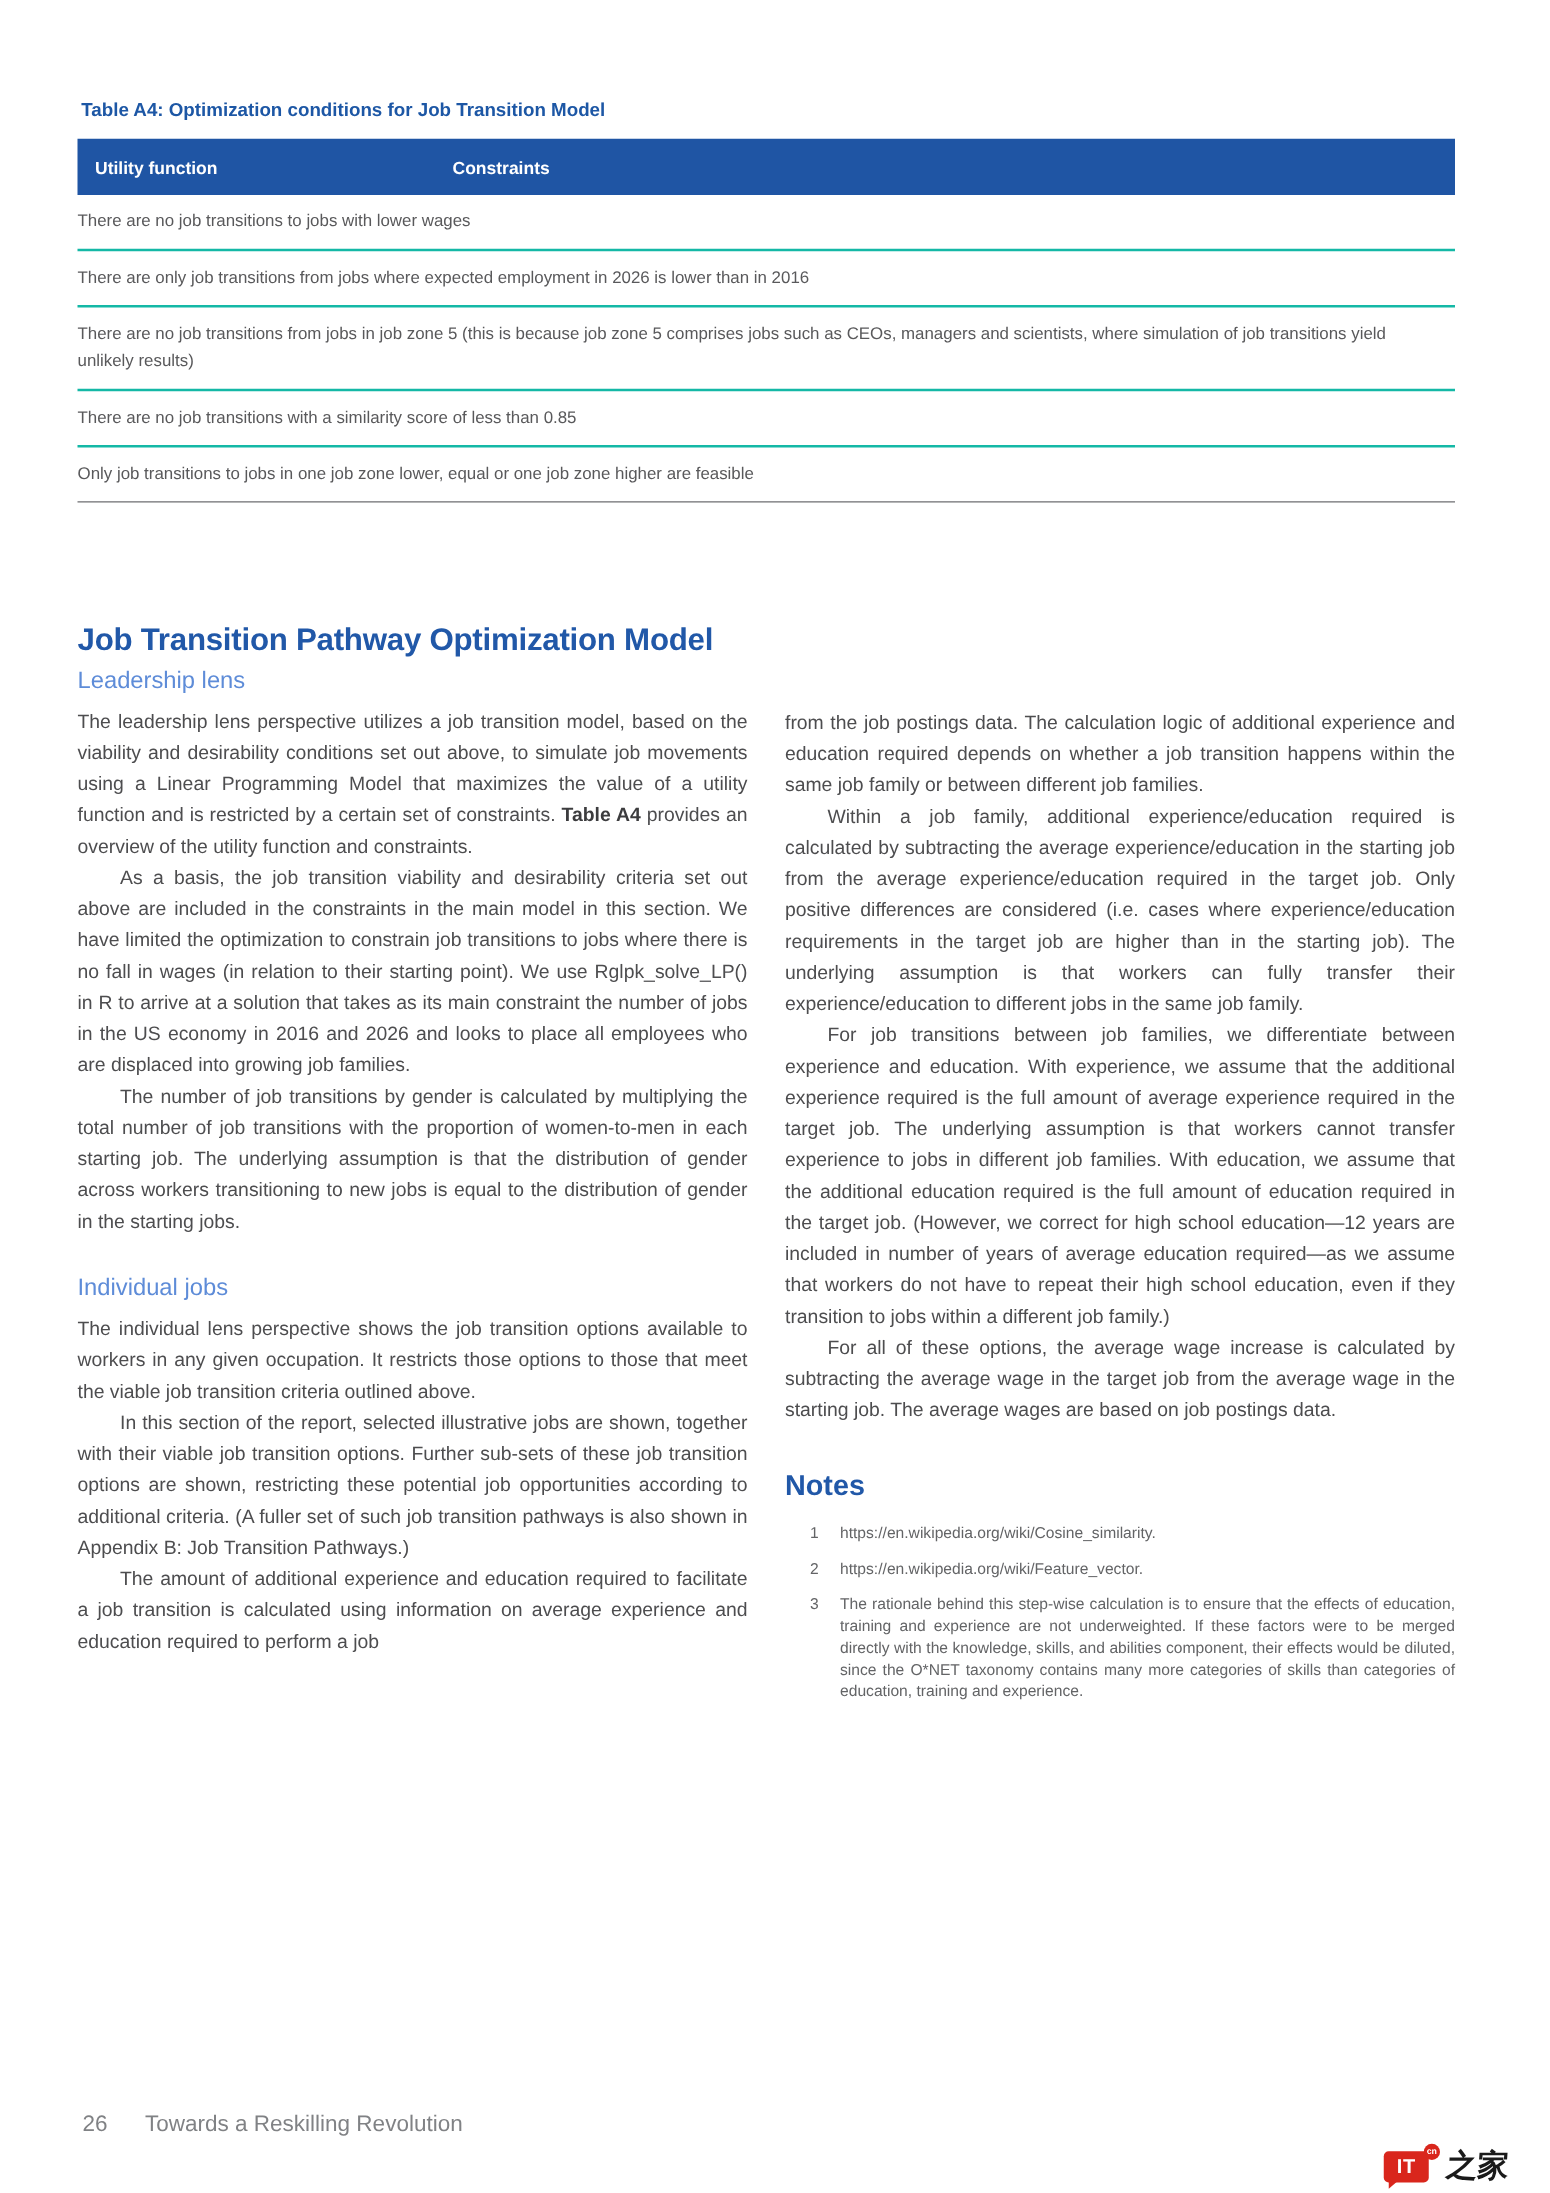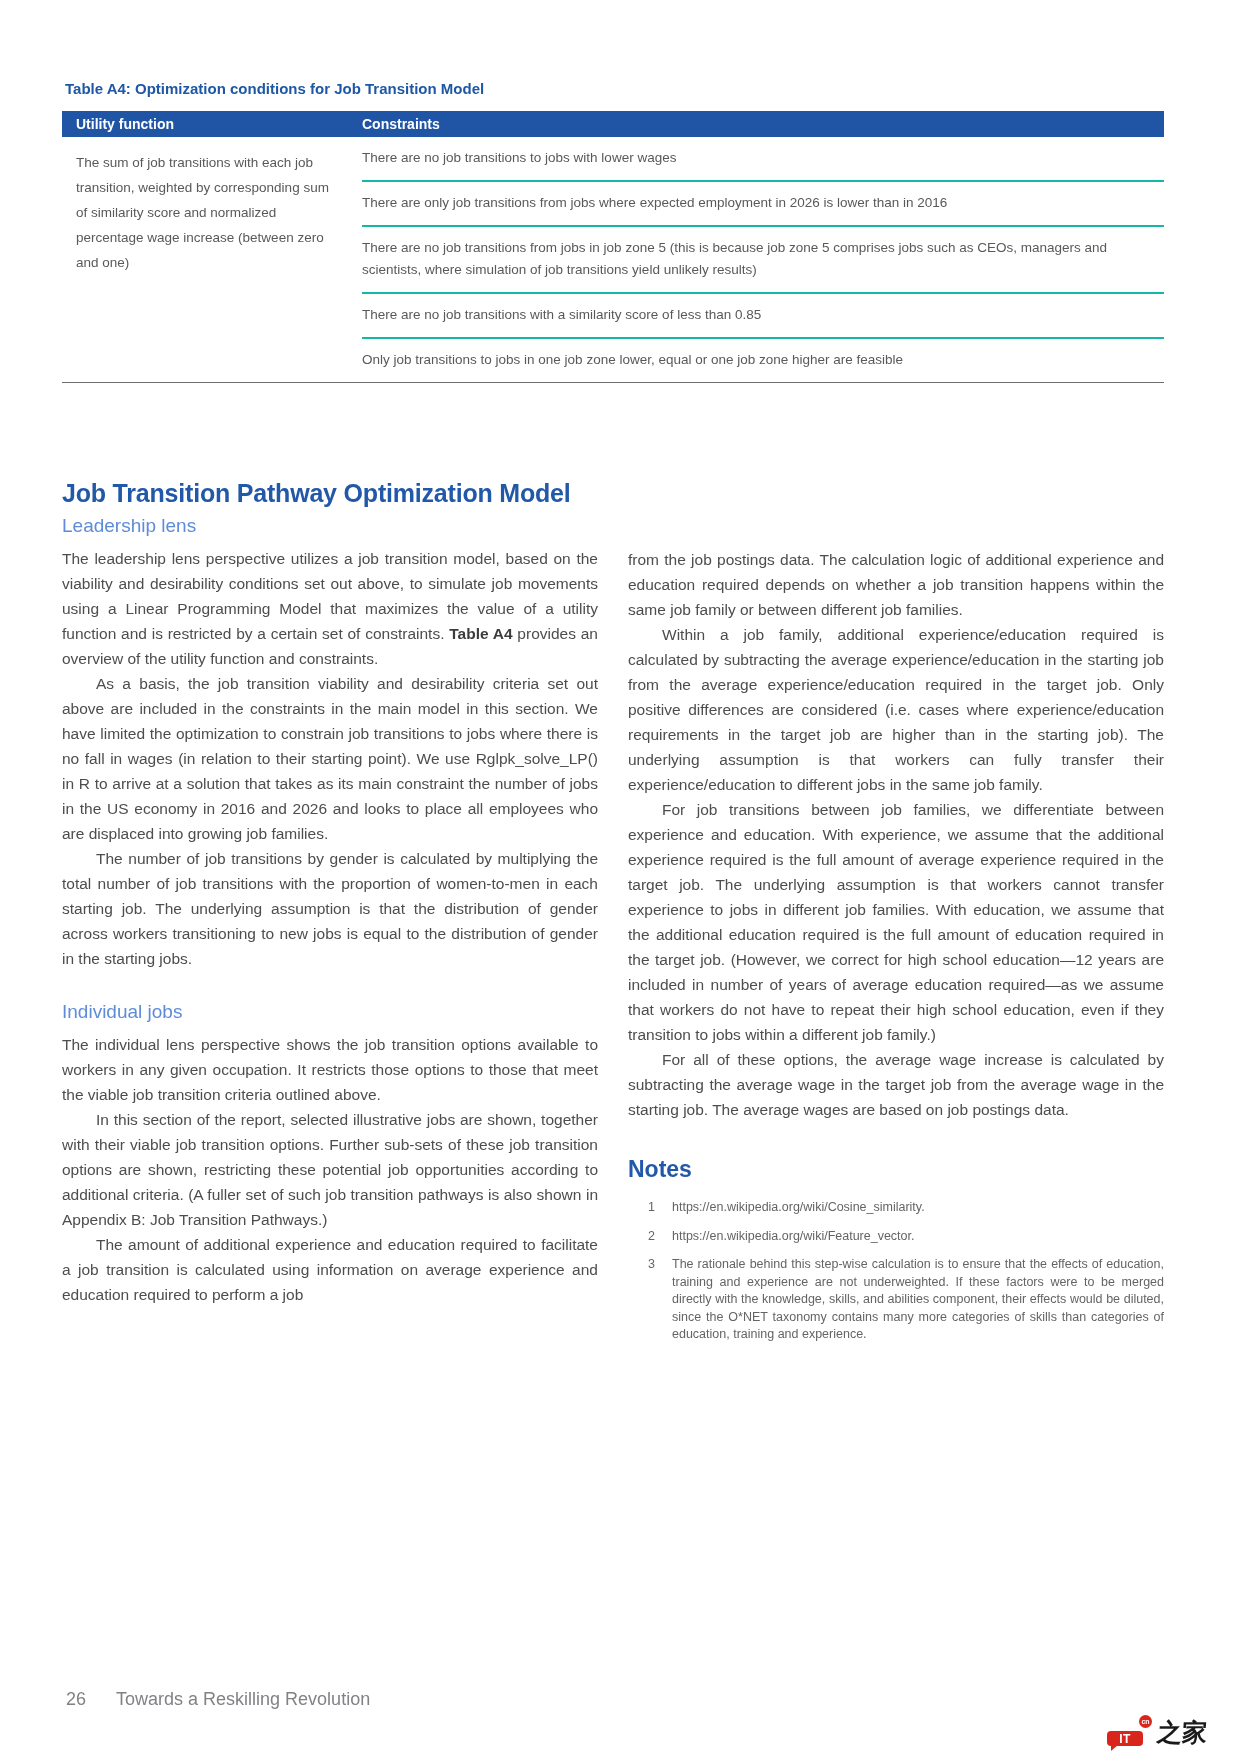--- a/index.html
+++ b/index.html
@@ -19,21 +19,21 @@
     font-size: 15px; font-weight: bold; color: #1d57a5;
   }
   .a4-table {
     margin: 0 76px 0 62px;
     border-bottom: 1px solid #6d6e71;
   }
   .a4-head {
     display: flex;
     background: #1f55a4; color: #ffffff;
     font-size: 14px; font-weight: bold;
-    height: 26px; align-items: center;
+    height: 45px; align-items: center;
   }
   .a4-head .col-utility { width: 300px; padding-left: 14px; }
   .a4-head .col-constraints { flex: 1; }
   .a4-body { display: flex; }
   .utility-cell {
     width: 300px;
     padding: 13px 32px 13px 14px;
     font-size: 13.5px; line-height: 25px; color: #59595b;
   }
   .constraints-col { flex: 1; }
@@ -90,23 +90,23 @@
   }
   .footer .pagenum { margin-right: 30px; }
 
   
   .ithome-logo {
     position: absolute; right: 33px; bottom: 8px;
     display: flex; align-items: flex-end;
   }
   .logo-it {
     position: relative;
-    width: 36px; height: 15px;
+    width: 36px; height: 25px;
     background: #d9261c; border-radius: 4px;
-    color: #fff; font-weight: bold; font-size: 12px;
+    color: #fff; font-weight: bold; font-size: 16px;
     display: flex; align-items: center; justify-content: center;
     letter-spacing: 0.5px;
   }
   .logo-it::after {
     content: ""; position: absolute; left: 4px; bottom: -5px;
     width: 0; height: 0;
     border-left: 7px solid #d9261c;
     border-bottom: 6px solid transparent;
   }
   .logo-cn {
@@ -129,21 +129,20 @@
 <div class="page">
 
   <div class="table-title">Table A4: Optimization conditions for Job Transition Model</div>
 
   <div class="a4-table">
     <div class="a4-head">
       <div class="col-utility">Utility function</div>
       <div class="col-constraints">Constraints</div>
     </div>
     <div class="a4-body">
-      <div class="utility-cell">The sum of job transitions with each job transition, weighted by corresponding sum of similarity score and normalized percentage wage increase (between zero and one)</div>
       <div class="constraints-col">
         <div class="c-row">There are no job transitions to jobs with lower wages</div>
         <div class="c-row">There are only job transitions from jobs where expected employment in 2026 is lower than in 2016</div>
         <div class="c-row">There are no job transitions from jobs in job zone 5 (this is because job zone 5 comprises jobs such as CEOs, managers and scientists, where simulation of job transitions yield unlikely results)</div>
         <div class="c-row">There are no job transitions with a similarity score of less than 0.85</div>
         <div class="c-row">Only job transitions to jobs in one job zone lower, equal or one job zone higher are feasible</div>
       </div>
     </div>
   </div>
 

